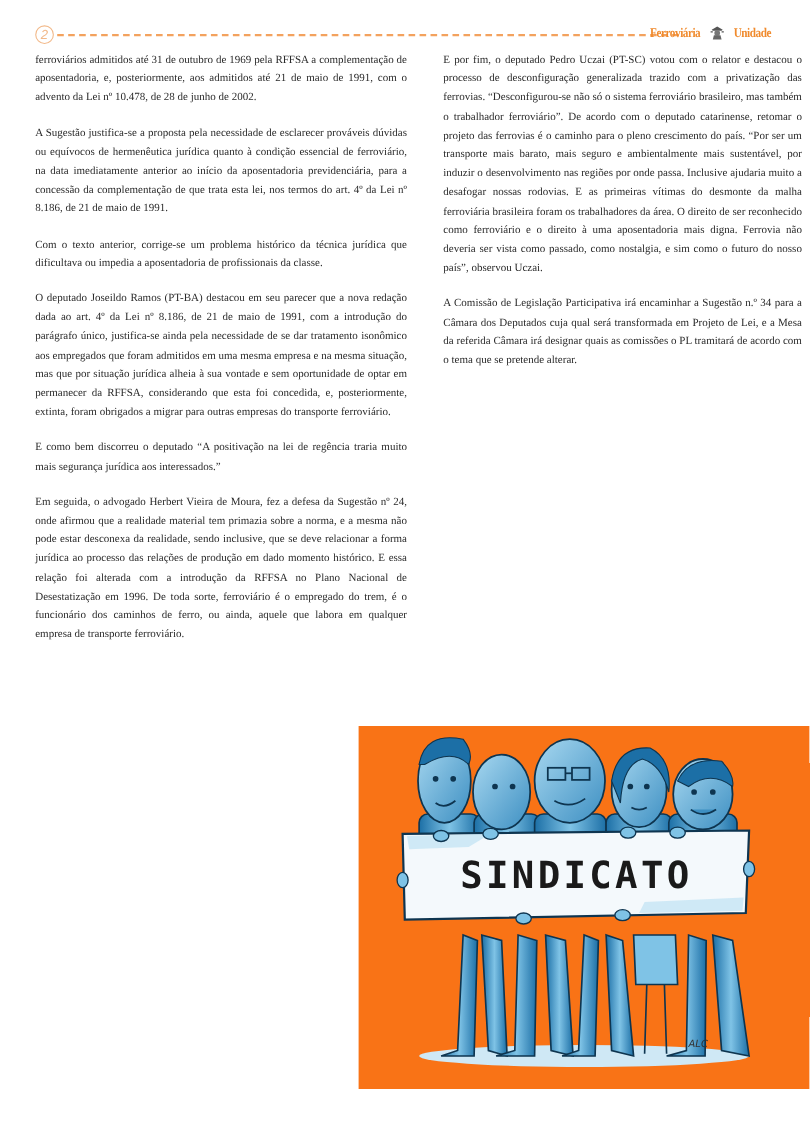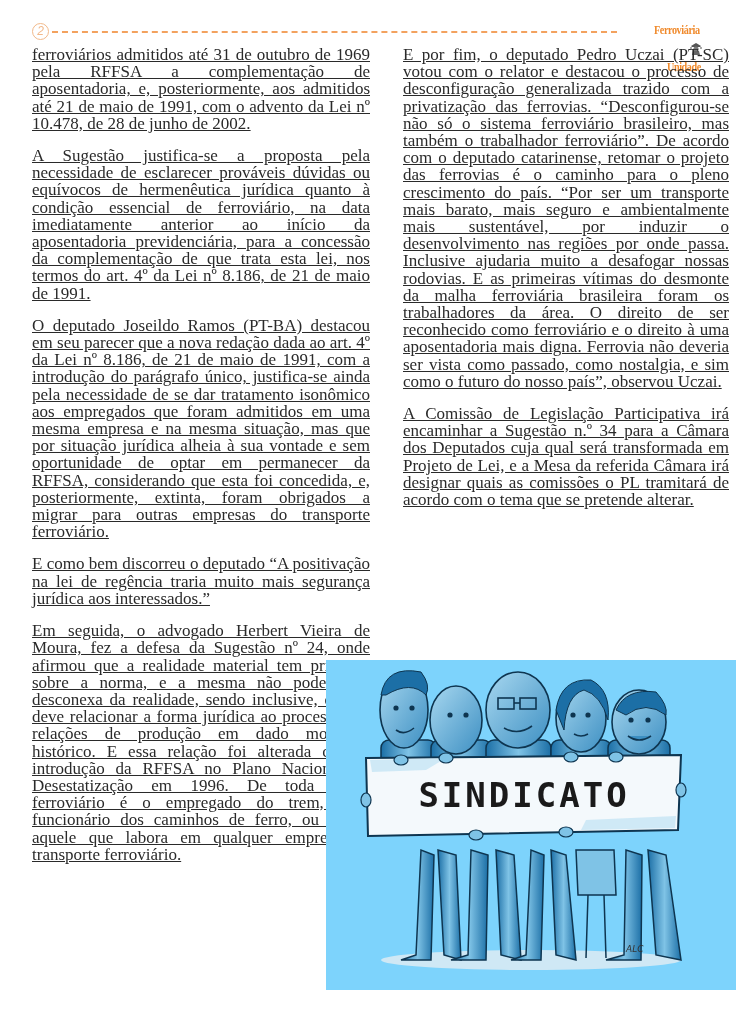--- a/index.html
+++ b/index.html
@@ -13,37 +13,37 @@
     .page-num {
       position: absolute; left: 0; top: 1px; width: 15px; height: 15px;
       border: 1.3px solid #f2b98a; border-radius: 50%;
       color: #f2b98a; font-family: "Liberation Sans", sans-serif; font-size: 12px;
       line-height: 15px; text-align: center; font-style: italic;
     }
     .dash-line {
       position: absolute; left: 20px; top: 9px; width: 565px; height: 0;
       border-top: 2.5px dashed #f3a25e;
     }
-    .brand { position: absolute; right: 0; top: 1px; display: flex; align-items: flex-end; gap: 4px; flex-direction: column; }
+    .brand { position: absolute; right: 0; top: 1px; display: flex; align-items: flex-start; gap: 4px; }
     .brand-word {
       font-family: "Liberation Serif", serif; font-weight: bold; font-size: 12px;
       color: #f08a2c; letter-spacing: -0.5px; transform: scaleX(0.85); transform-origin: center;
     }
     .brand-logo { width: 16px; height: 14px; }
 
     
-    .col { position: absolute; top: 46px; font-size: 17px; line-height: 17.2px; text-decoration: underline; }
+    .col { position: absolute; top: 46px; font-size: 10px; line-height: 17.2px; }
     .col-left { left: 32px; width: 338px; }
     .col-right { left: 380px; width: 326px; margin-left: 23px; }
     .col p { margin: 0 0 15px 0; text-align: justify; hyphens: none; }
 
     
     .illustration {
       position: absolute; left: 326px; top: 660px; width: 410px; height: 330px;
-      background: #7dd3fc;
+      background: #f97316;
     }
     .illustration svg { width: 100%; height: 100%; }
   </style>
 </head>
 <body>
 
 <div class="header">
   <div class="page-num">2</div>
   <div class="dash-line"></div>
   <div class="brand">
@@ -54,20 +54,21 @@
       <path d="M4 13 L5 9 L11 9 L12 13 Z" fill="#666"></path>
       <path d="M2 6 L4 6 M12 6 L14 6" stroke="#555" stroke-width="1"></path>
     </svg>
     <span class="brand-word">Unidade</span>
   </div>
 </div>
 
 <div class="col col-left">
   <p>ferroviários admitidos até 31 de outubro de 1969 pela RFFSA a complementação de aposentadoria, e, posteriormente, aos admitidos até 21 de maio de 1991, com o advento da Lei nº 10.478, de 28 de junho de 2002.</p>
   <p>A Sugestão justifica-se a proposta pela necessidade de esclarecer prováveis dúvidas ou equívocos de hermenêutica jurídica quanto à condição essencial de ferroviário, na data imediatamente anterior ao início da aposentadoria previdenciária, para a concessão da complementação de que trata esta lei, nos termos do art. 4º da Lei nº 8.186, de 21 de maio de 1991.</p>
+  <p>Com o texto anterior, corrige-se um problema histórico da técnica jurídica que dificultava ou impedia a aposentadoria de profissionais da classe.</p>
   <p>O deputado Joseildo Ramos (PT-BA) destacou em seu parecer que a nova redação dada ao art. 4º da Lei nº 8.186, de 21 de maio de 1991, com a introdução do parágrafo único, justifica-se ainda pela necessidade de se dar tratamento isonômico aos empregados que foram admitidos em uma mesma empresa e na mesma situação, mas que por situação jurídica alheia à sua vontade e sem oportunidade de optar em permanecer da RFFSA, considerando que esta foi concedida, e, posteriormente, extinta, foram obrigados a migrar para outras empresas do transporte ferroviário.</p>
   <p>E como bem discorreu o deputado “A positivação na lei de regência traria muito mais segurança jurídica aos interessados.”</p>
   <p>Em seguida, o advogado Herbert Vieira de Moura, fez a defesa da Sugestão nº 24, onde afirmou que a realidade material tem primazia sobre a norma, e a mesma não pode estar desconexa da realidade, sendo inclusive, que se deve relacionar a forma jurídica ao processo das relações de produção em dado momento histórico. E essa relação foi alterada com a introdução da RFFSA no Plano Nacional de Desestatização em 1996. De toda sorte, ferroviário é o empregado do trem, é o funcionário dos caminhos de ferro, ou ainda, aquele que labora em qualquer empresa de transporte ferroviário.</p>
 </div>
 
 <div class="col col-right">
   <p>E por fim, o deputado Pedro Uczai (PT-SC) votou com o relator e destacou o processo de desconfiguração generalizada trazido com a privatização das ferrovias. “Desconfigurou-se não só o sistema ferroviário brasileiro, mas também o trabalhador ferroviário”. De acordo com o deputado catarinense, retomar o projeto das ferrovias é o caminho para o pleno crescimento do país. “Por ser um transporte mais barato, mais seguro e ambientalmente mais sustentável, por induzir o desenvolvimento nas regiões por onde passa. Inclusive ajudaria muito a desafogar nossas rodovias. E as primeiras vítimas do desmonte da malha ferroviária brasileira foram os trabalhadores da área. O direito de ser reconhecido como ferroviário e o direito à uma aposentadoria mais digna. Ferrovia não deveria ser vista como passado, como nostalgia, e sim como o futuro do nosso país”, observou Uczai.</p>
   <p>A Comissão de Legislação Participativa irá encaminhar a Sugestão n.º 34 para a Câmara dos Deputados cuja qual será transformada em Projeto de Lei, e a Mesa da referida Câmara irá designar quais as comissões o PL tramitará de acordo com o tema que se pretende alterar.</p>
 </div>
 

